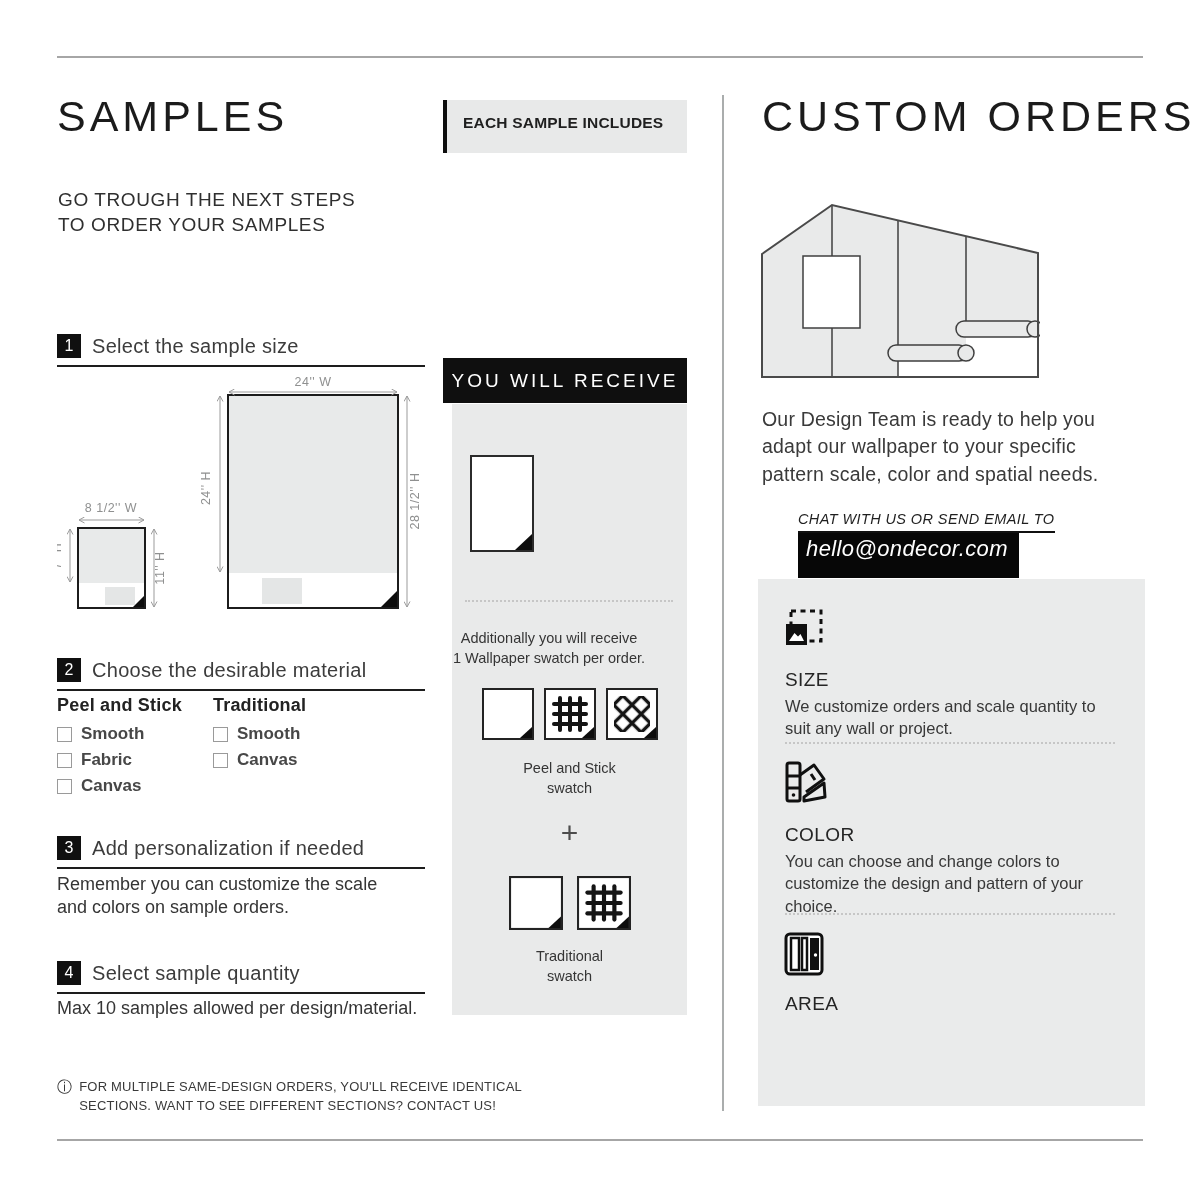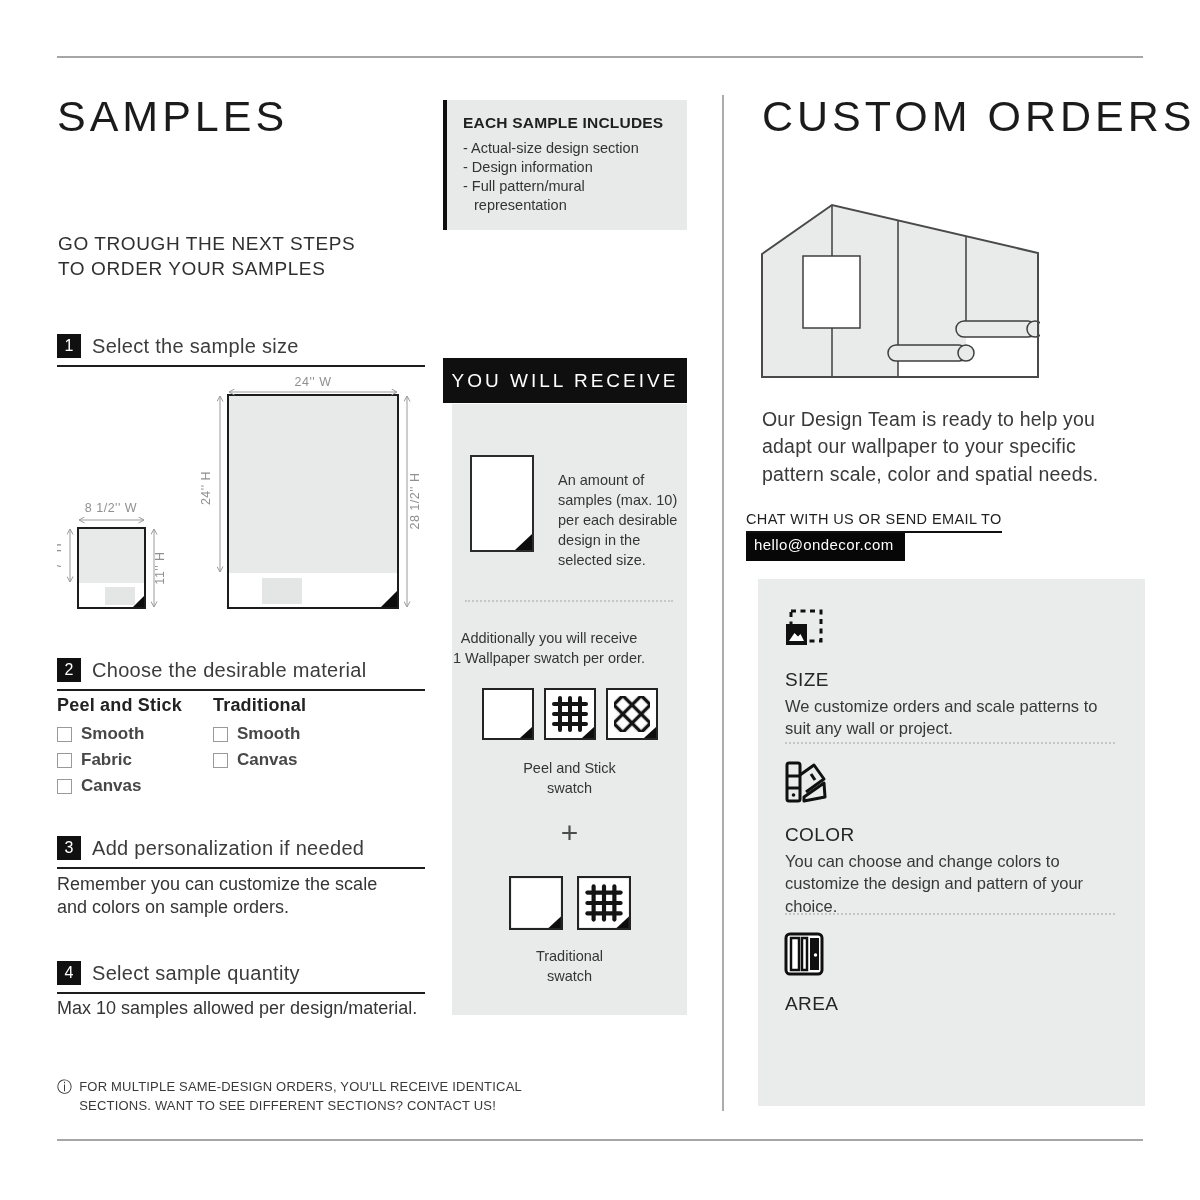--- a/index.html
+++ b/index.html
@@ -37,40 +37,40 @@
   .panel{width:235px;height:611px;background:#e9eaea;}
   .panel-text{font-size:14.5px;color:#353535;line-height:1.38;}
   .centered{text-align:center;white-space:pre-line;}
   .dotted{border-top:2px dotted #c6c6c6;height:0;}
   .plus{font-size:30px;font-weight:300;color:#4c4c4c;}
   .swatch-row{display:flex;justify-content:center;gap:10px;}
 
   
   .para{font-size:19.5px;color:#3a3a3a;line-height:1.4;letter-spacing:.2px;}
   .chat-label{display:inline-block;font-size:14.5px;letter-spacing:.4px;color:#1f1f1f;border-bottom:2px solid #101010;padding-bottom:4px;white-space:nowrap;}
-  .email-box{display:inline-block;background:#070707;color:#ffffff;font-size:15px;letter-spacing:.4px;padding:3px 11px 8px 8px;}
+  .email-box{display:inline-block;background:#070707;color:#ffffff;font-size:22px;letter-spacing:.4px;padding:3px 11px 16px 8px;}
   .gray-box{width:387px;height:527px;background:#eaebeb;}
   .feat-name{font-size:19px;color:#252525;letter-spacing:.4px;}
   .feat-text{font-size:16.5px;color:#383838;line-height:1.36;width:332px;}
 
   svg text{font-family:"Liberation Sans","DejaVu Sans",sans-serif;}
   .dim-label{fill:#8f9090;font-size:12.5px;letter-spacing:.5px;}
 </style>
 </head>
 <body>
 
 <div id="canvas">
 
   <div class="abs rule" style="left:57px;top:56px;width:1086px;"></div>
   <div class="abs rule" style="left:57px;top:1139px;width:1086px;"></div>
 
   <div class="abs vrule" style="left:722px;top:95px;height:1016px;"></div>
 
   <div class="abs big-title" style="left:57px;top:92px;">SAMPLES</div>
-  <div class="abs intro" style="left:58px;top:188px;margin-top:44px;">GO TROUGH THE NEXT STEPS
+  <div class="abs intro" style="left:58px;top:188px;">GO TROUGH THE NEXT STEPS
 TO ORDER YOUR SAMPLES</div>
 
   <div class="abs step-header" style="left:57px;top:334px;">
     <div class="step-badge">1</div>
     <div class="step-label">Select the sample size</div>
   </div>
 
   <svg class="abs" style="left:57px;top:375px;" width="375" height="245" viewBox="0 0 375 245">
     <defs>
       <marker id="arrL" markerWidth="7" markerHeight="7" refX="1" refY="3.5" orient="auto">
@@ -151,35 +151,29 @@
   </div>
   <div class="abs body-text" style="left:57px;top:997px;width:380px;">Max 10 samples allowed per design/material.</div>
 
   <div class="abs footnote" style="left:57px;top:1078px;">
     <span class="footnote-icon">ⓘ</span>
     <span>FOR MULTIPLE SAME-DESIGN ORDERS, YOU'LL RECEIVE IDENTICAL SECTIONS. WANT TO SEE DIFFERENT SECTIONS? CONTACT US!</span>
   </div>
 
   <div class="abs includes-box" style="left:443px;top:100px;">
     <div class="includes-title">EACH SAMPLE INCLUDES</div>
-    <ul>
-      <li>Actual-size design section</li>
-      <li>Design information</li>
-      <li>Full pattern/mural representation</li>
-    </ul>
   </div>
 
   <div class="abs banner" style="left:443px;top:358px;">YOU WILL RECEIVE</div>
   <div class="abs panel" style="left:452px;top:404px;"></div>
 
   <svg class="abs" style="left:470px;top:455px;" width="64" height="97" viewBox="0 0 64 97">
     <rect x="1" y="1" width="62" height="95" fill="#ffffff" stroke="#2b2b2b" stroke-width="2"></rect>
     <polygon points="62,79 62,95 45,95" fill="#0d0d0d"></polygon>
   </svg>
-  <div class="abs panel-text" style="left:558px;top:470px;width:128px;">An amount of samples (max. 10) per each desirable design in the selected size.</div>
 
   <div class="abs dotted" style="left:465px;top:600px;width:208px;"></div>
 
   <div class="abs panel-text centered" style="left:452px;top:628px;width:194px;">Additionally you will receive
 1 Wallpaper swatch per order.</div>
 
   <div class="abs swatch-row" style="left:452px;top:688px;width:235px;">
     <svg width="52" height="52" viewBox="0 0 52 52">
       <rect x="1" y="1" width="50" height="50" fill="#ffffff" stroke="#232323" stroke-width="2"></rect>
       <polygon points="50,39 50,50 38,50" fill="#0d0d0d"></polygon>
@@ -247,34 +241,34 @@
 
     <rect x="128" y="149" width="79" height="16" rx="8" fill="#e9eaea" stroke="#3f3f3f" stroke-width="1.5"></rect>
     <circle cx="206" cy="157" r="8" fill="#e9eaea" stroke="#3f3f3f" stroke-width="1.5"></circle>
     <rect x="196" y="125" width="80" height="16" rx="8" fill="#e9eaea" stroke="#3f3f3f" stroke-width="1.5"></rect>
     <circle cx="275" cy="133" r="8" fill="#e9eaea" stroke="#3f3f3f" stroke-width="1.5"></circle>
     <polygon points="2,58 72,9 278,57 278,181 2,181" fill="none" stroke="#4a4a4a" stroke-width="2"></polygon>
   </svg>
 
   <div class="abs para" style="left:762px;top:406px;width:356px;">Our Design Team is ready to help you adapt our wallpaper to your specific pattern scale, color and spatial needs.</div>
 
-  <div class="abs" style="left:746px;top:510px;">
+  <div class="abs" style="left:798px;top:510px;font-style:italic;">
     <span class="chat-label">CHAT WITH US OR SEND EMAIL TO</span><br>
     <span class="email-box">hello@ondecor.com</span>
   </div>
 
   <div class="abs gray-box" style="left:758px;top:579px;text-decoration:underline;">
 
     <svg class="abs" style="left:26px;top:29px;" width="40" height="40" viewBox="0 0 40 40">
       <rect x="7" y="3" width="30" height="30" fill="none" stroke="#101010" stroke-width="3" stroke-dasharray="5 4.5"></rect>
       <rect x="2" y="16" width="21" height="21" fill="#101010"></rect>
       <polygon points="5,33 10.5,25 14,28.5 16.5,26 20,33" fill="#ffffff"></polygon>
     </svg>
     <div class="abs feat-name" style="left:27px;top:90px;">SIZE</div>
-    <div class="abs feat-text" style="left:27px;top:116px;">We customize orders and scale patterns to suit any wall or project.</div>
+    <div class="abs feat-text" style="left:27px;top:116px;">We customize orders and scale quantity to suit any wall or project.</div>
     <div class="abs dotted" style="left:27px;top:163px;width:330px;"></div>
 
     <svg class="abs" style="left:26px;top:182px;" width="44" height="44" viewBox="0 0 44 44">
       <g fill="none" stroke="#101010" stroke-width="3" stroke-linejoin="round">
         <rect x="3" y="2" width="13" height="38" rx="2"></rect>
         <line x1="3" y1="15" x2="16" y2="15"></line>
         <line x1="3" y1="27" x2="16" y2="27"></line>
         <path d="M16,14 L30,4 L40,18 L22,31"></path>
         <path d="M20,36 L40,22 L41,36 L20,40 Z"></path>
         <line x1="27" y1="13" x2="31" y2="19"></line>

